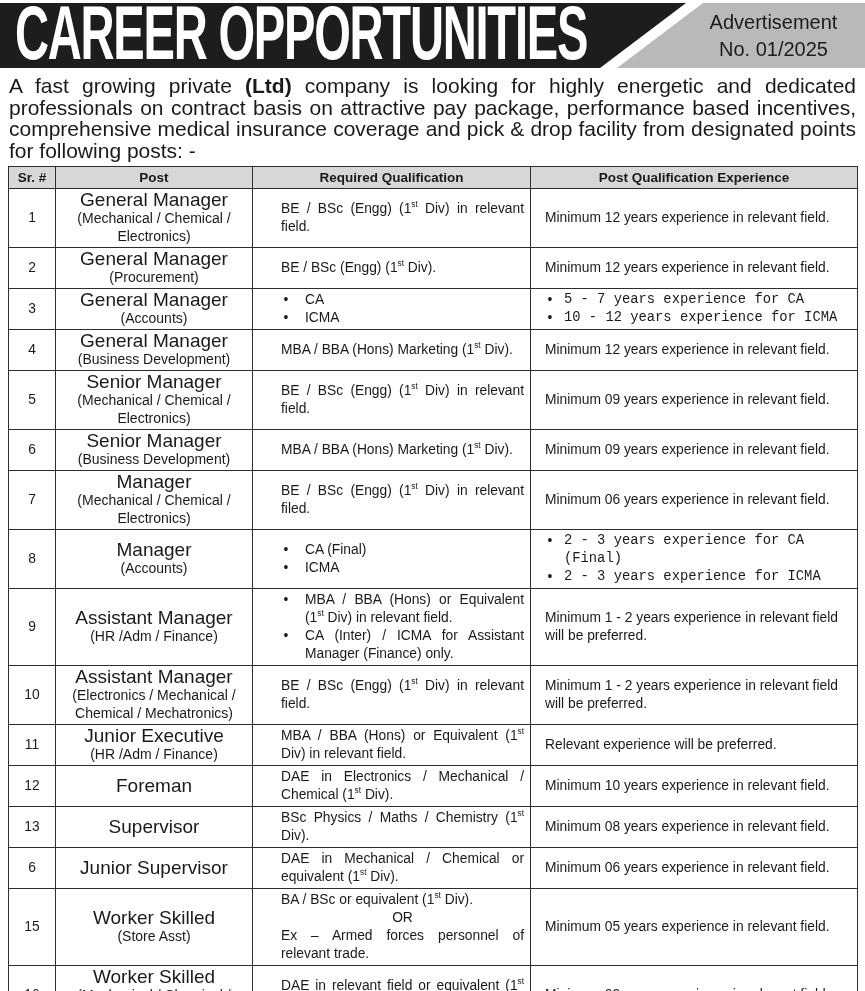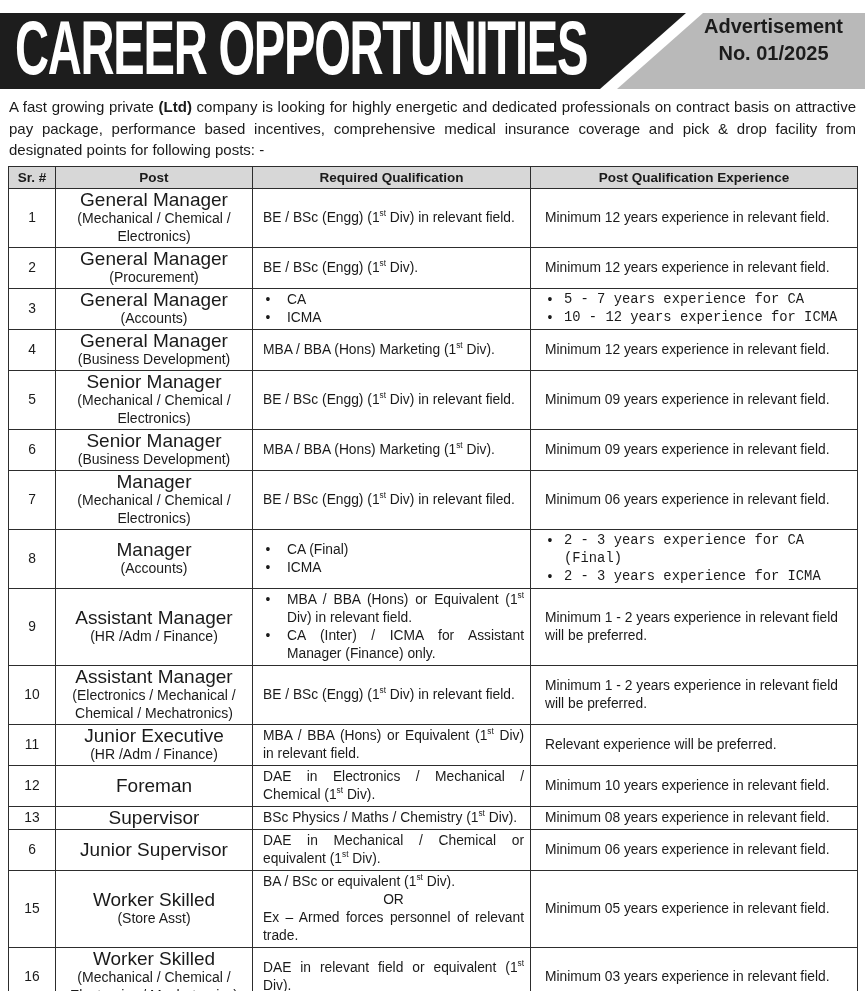--- a/index.html
+++ b/index.html
@@ -5,46 +5,46 @@
   * { box-sizing: border-box; }
   html, body { margin: 0; padding: 0; }
   body {
     width: 865px; height: 991px; overflow: hidden;
     background: #ffffff;
     font-family: "Liberation Sans", sans-serif;
     color: #1a1a1a;
   }
 
   
-  .banner { position: relative; height: 76px; margin-top: 13px; }
+  .banner { position: relative; height: 65px; margin-top: 3px; }
   .banner-black {
     position: absolute; inset: 0; background: #1d1d1d;
     clip-path: polygon(0 0, 686px 0, 600px 100%, 0 100%);
   }
   .banner-gray {
     position: absolute; inset: 0; background: #b9b9b9;
     clip-path: polygon(703px 0, 100% 0, 100% 100%, 617px 100%);
   }
   .banner-title {
     margin: 0; position: absolute; left: 15px; top: 50%;
     transform: translateY(-54%) scaleX(0.62);
     transform-origin: left center;
     font-size: 76px; font-weight: bold; letter-spacing: -2px;
     color: #ffffff; white-space: nowrap; line-height: 1;
   }
   .ad-panel {
     position: absolute; left: 690px; right: 8px; top: 0; bottom: 0;
-    display: flex; flex-direction: column; align-items: center;
-    font-size: 20px; font-weight: bold; line-height: 1.35; color: #1c1c1c;
+    display: flex; flex-direction: column; justify-content: center; align-items: center;
+    font-size: 20px; font-weight: normal; line-height: 1.35; color: #1c1c1c;
   }
 
   
   .intro {
     margin: 7px 9px 5px 9px;
-    font-size: 15px; line-height: 21.5px;
+    font-size: 21px; line-height: 21.5px;
     text-align: justify;
   }
 
   
   table.posts {
     border-collapse: collapse; table-layout: fixed;
     margin: 0 8px; width: 849px;
   }
   .posts th, .posts td {
     border: 1.5px solid #2d2d2d;
@@ -54,21 +54,21 @@
   .posts th {
     background: #d7d7d7;
     font-size: 13.5px; font-weight: bold;
     padding: 3px 4px; text-align: center;
   }
   .posts td { font-size: 13.8px; line-height: 18px; padding: 2px 6px; }
   td.c-sr  { text-align: center; }
   td.c-post { text-align: center; padding: 2px 6px; }
   .post-title { font-weight: normal; font-size: 19px; line-height: 18px; }
   .post-dept  { font-size: 14px; line-height: 18px; }
-  td.c-qual { padding: 2px 6px 2px 10px; }
+  td.c-qual { padding: 2px 6px 2px 28px; }
   td.c-exp  { padding: 2px 6px 2px 14px; margin-left: 40px; }
 
   .item-text   { text-align: justify; }
   .c-exp .item-text { text-align: left; }
   .item-center { text-align: center; }
   .item-bullet { display: flex; }
   .item-bullet .dot { width: 10px; flex: 0 0 10px; margin-right: 14px; text-align: center; }
   .c-exp .item-bullet .dot { margin-right: 9px; }
   .item-bullet .btx { flex: 1; text-align: justify; }
   .c-exp .item-bullet .btx { text-align: left; font-family: Liberation Mono, monospace; }

